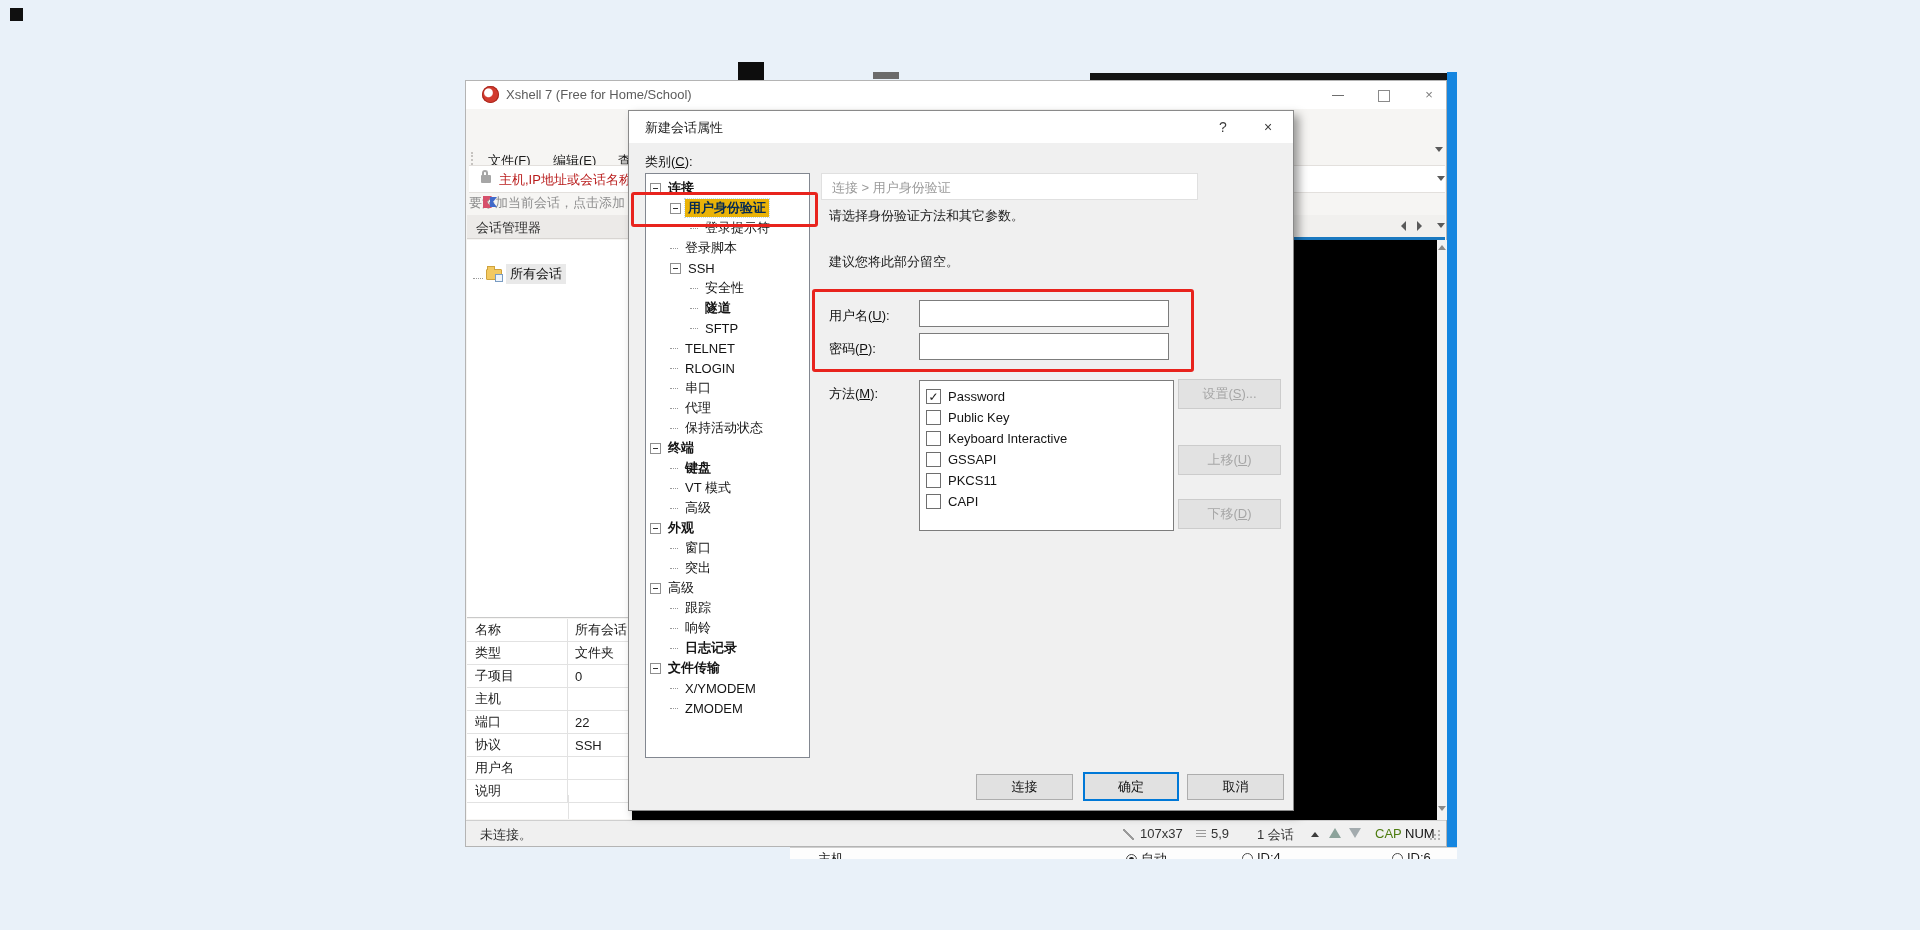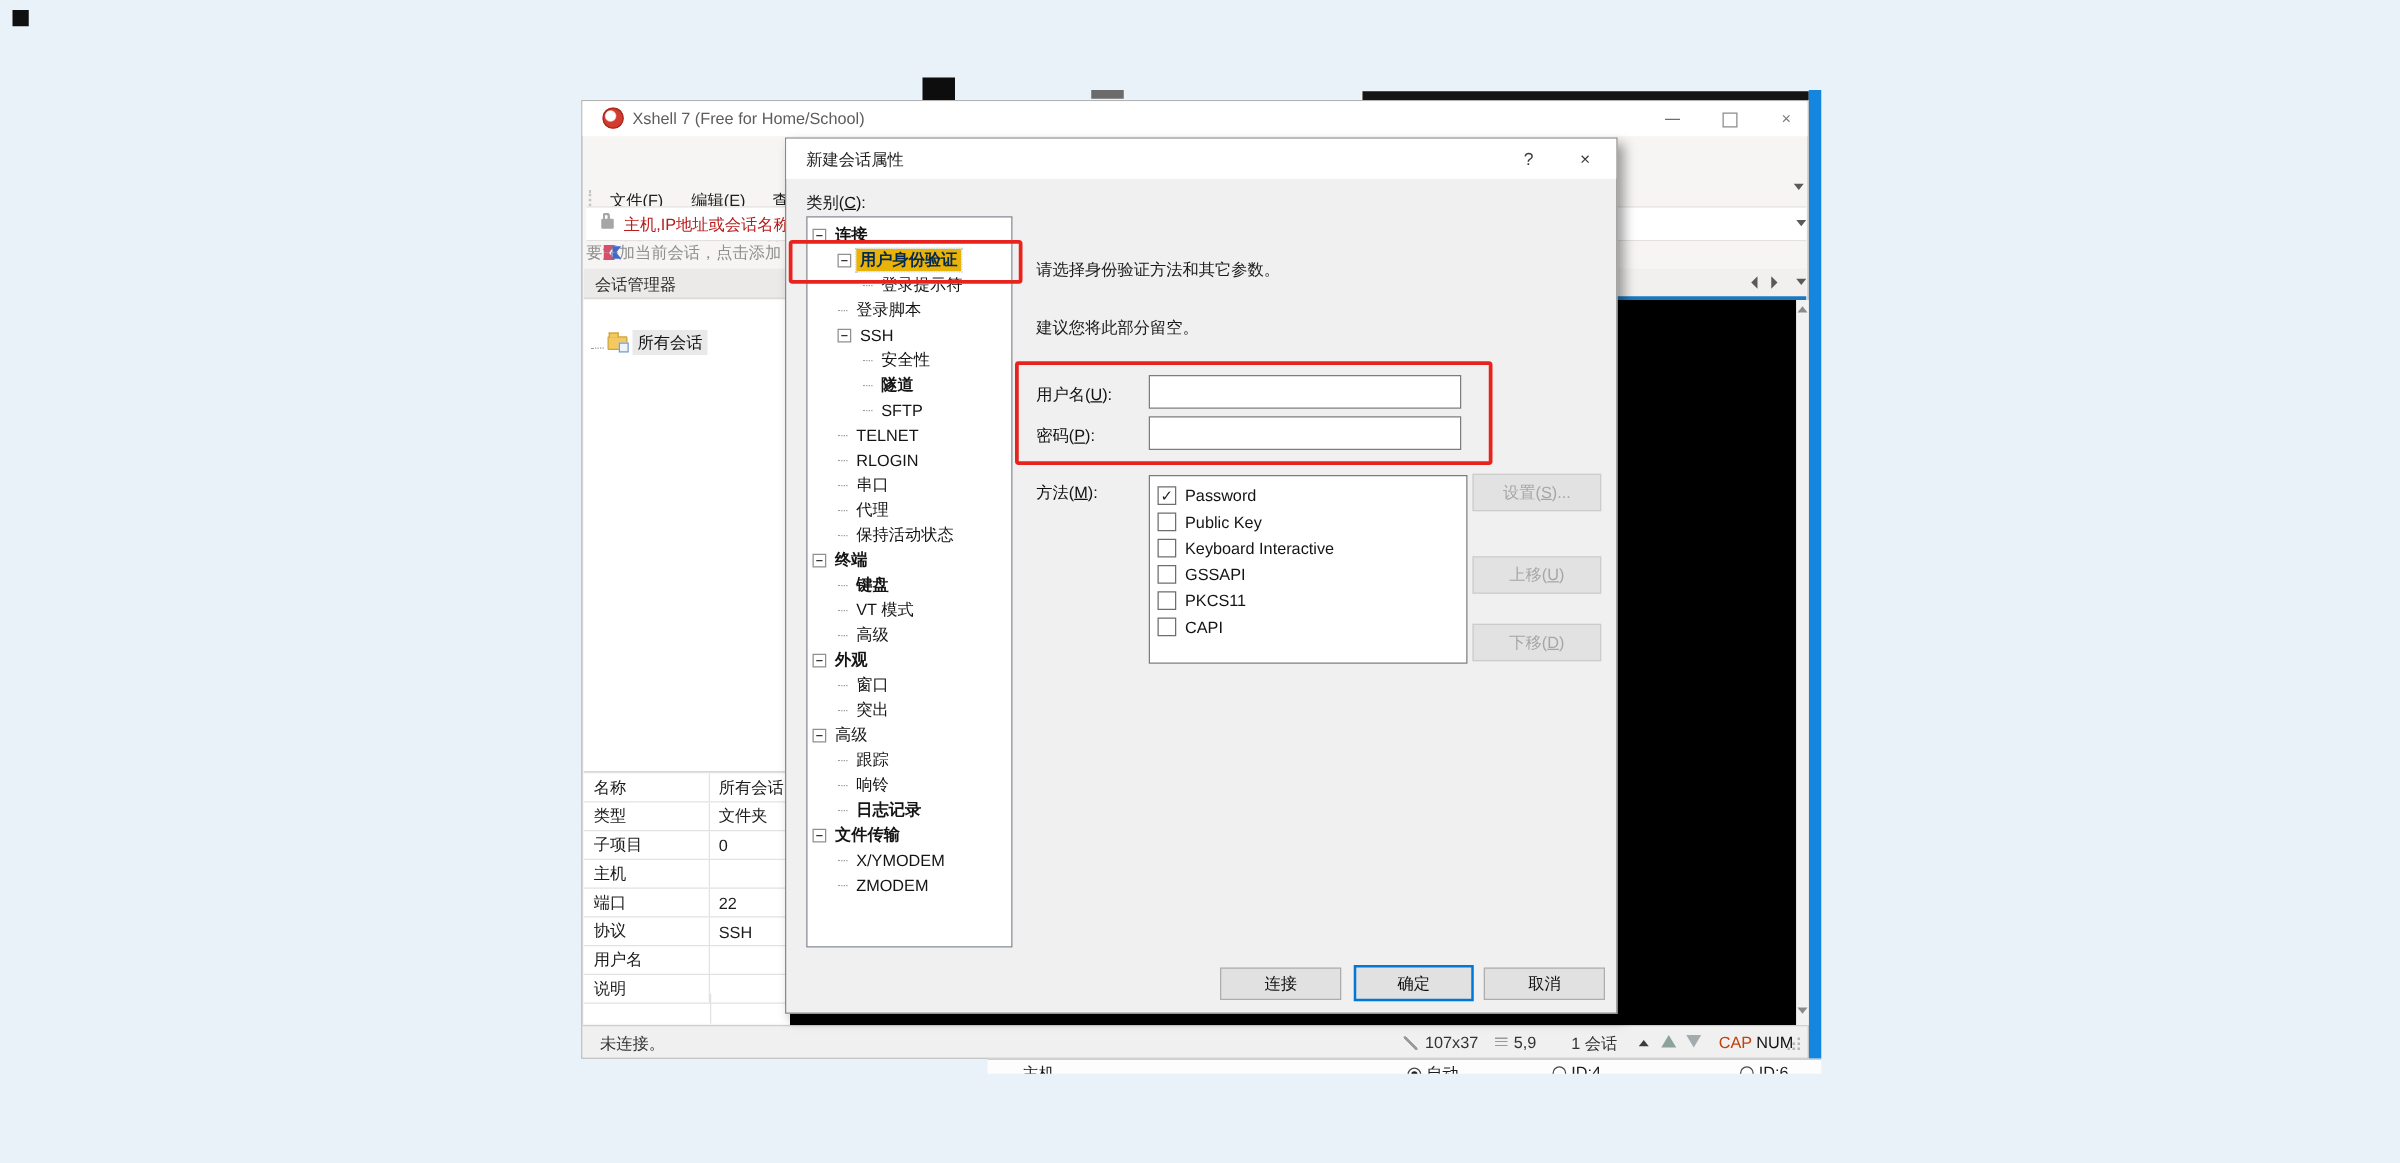--- a/index.html
+++ b/index.html
@@ -72,21 +72,21 @@
 
   #statusbar{left:0;top:739px;width:980px;height:26px;background:#f0f0f0;border-top:1px solid #cfcfcf;font-size:13px;color:#333;box-sizing:border-box;}
   .sb{position:absolute;top:5px;}
   .sizeico{top:8px;width:11px;height:11px;background:linear-gradient(45deg,transparent 44%,#9a9a9a 44%,#9a9a9a 58%,transparent 58%);}
   .posico{top:9px;width:10px;height:9px;background:repeating-linear-gradient(#9a9a9a 0 1px,transparent 1px 3px);}
   .tri-up-s{top:11px;width:0;height:0;border-left:4px solid transparent;border-right:4px solid transparent;border-bottom:5px solid #3c3c3c;}
   .arr-up{top:7px;width:0;height:0;border-left:6px solid transparent;border-right:6px solid transparent;border-bottom:10px solid #8ca39b;}
   .arr-dn{top:7px;width:0;height:0;border-left:6px solid transparent;border-right:6px solid transparent;border-top:10px solid #a3abae;}
   .grip{top:9px;width:10px;height:10px;}
   .grip i{position:absolute;width:2px;height:2px;background:#b5b5b5;}
-  #cap{color:#c2410c;} #num{color:#121212;}
+  #cap{color:#4d7c0f;} #num{color:#121212;}
 
   
   #dialog{left:628px;top:110px;width:666px;height:701px;background:#f0f0f0;border:1px solid #8a8a8a;
           box-shadow:5px 5px 9px rgba(0,0,0,.38);box-sizing:border-box;z-index:50;}
   #dlg-titlebar{left:0;top:0;width:100%;height:32px;background:#ffffff;}
   #dlg-title{left:16px;top:8px;font-size:13px;color:#222;}
   .dlg-btn{top:6px;width:28px;height:20px;text-align:center;font-size:14px;color:#3c3c3c;line-height:20px;}
   #dlg-cat{left:16px;top:42px;font-size:13px;color:#111;}
   #dlg-treebox{left:16px;top:62px;width:165px;height:585px;background:#fff;border:1px solid #828790;box-sizing:border-box;overflow:hidden;}
   .trow{height:20px;display:flex;align-items:center;font-size:13px;color:#141414;white-space:nowrap;}
@@ -401,20 +401,23 @@
           <span class="stub"></span>
           <span class="tlabel">X/YMODEM</span>
         </div>
         <div class="trow">
           <span style="width: 24px; flex: 0 0 auto;"></span>
           <span class="stub"></span>
           <span class="tlabel">ZMODEM</span>
         </div>
       </div>
 
+    <div id="dlg-breadcrumb" class="abs">
+      <span>连接 &gt; 用户身份验证</span>
+    </div>
     <span class="abs desc" style="top:96px">请选择身份验证方法和其它参数。</span>
     <span class="abs desc" style="top:142px">建议您将此部分留空。</span>
 
     <span class="abs flabel" style="top:196px">用户名(<u>U</u>):</span>
     <input class="abs tinput" style="top: 189px;" value="">
     <span class="abs flabel" style="top:229px">密码(<u>P</u>):</span>
     <input class="abs tinput" style="top: 222px;" value="">
 
     <span class="abs flabel" style="top:274px">方法(<u>M</u>):</span>
     <div id="method-list" class="abs">

